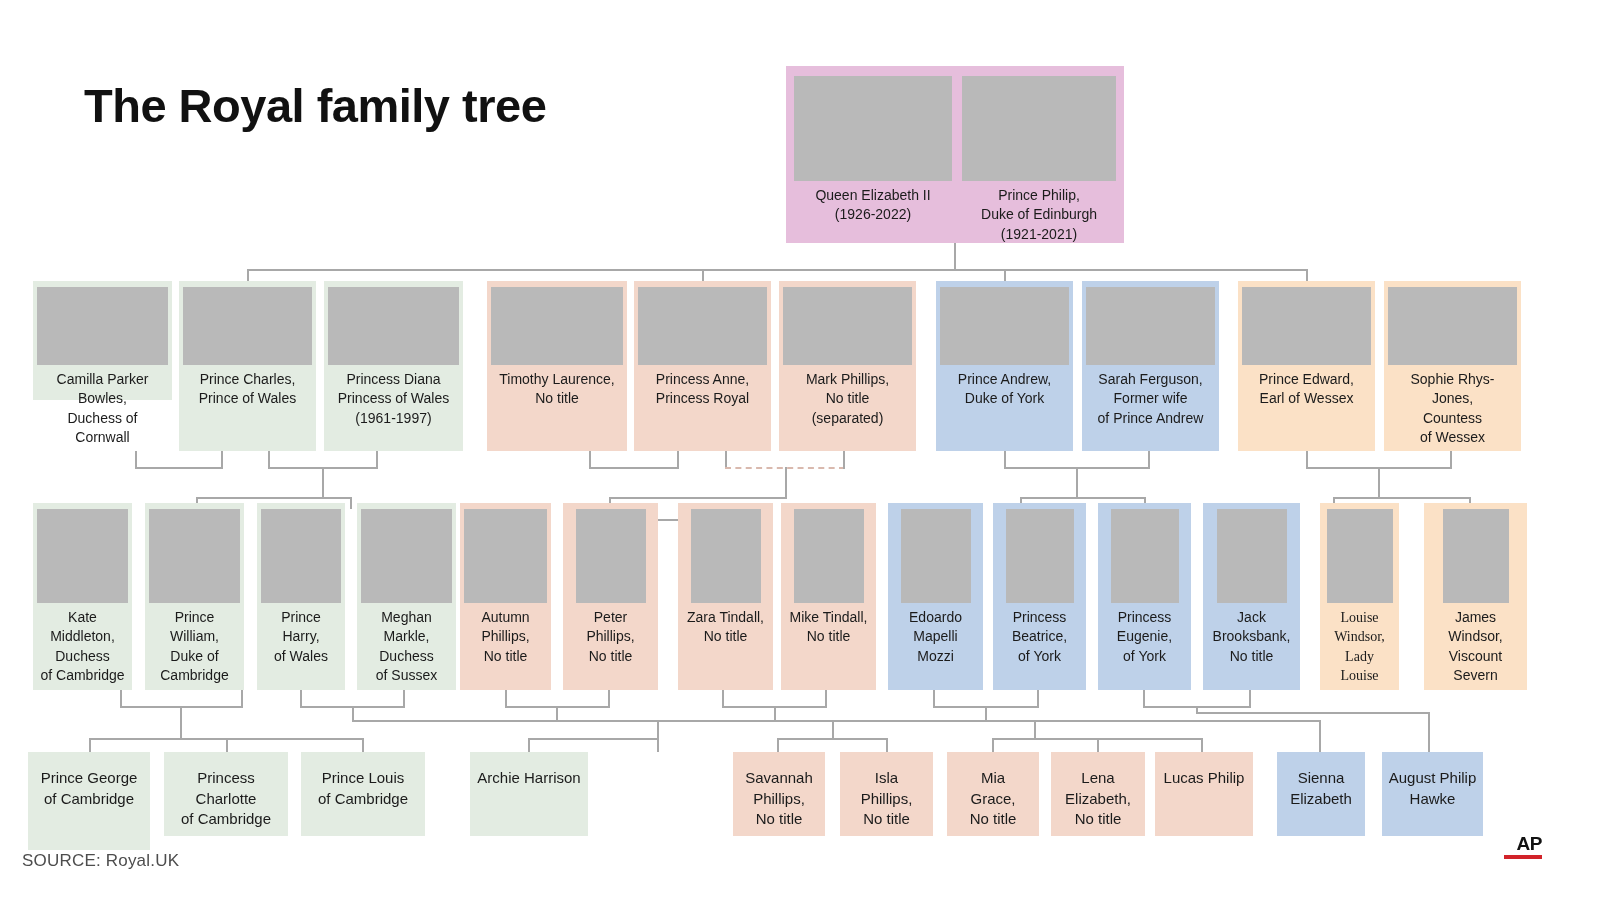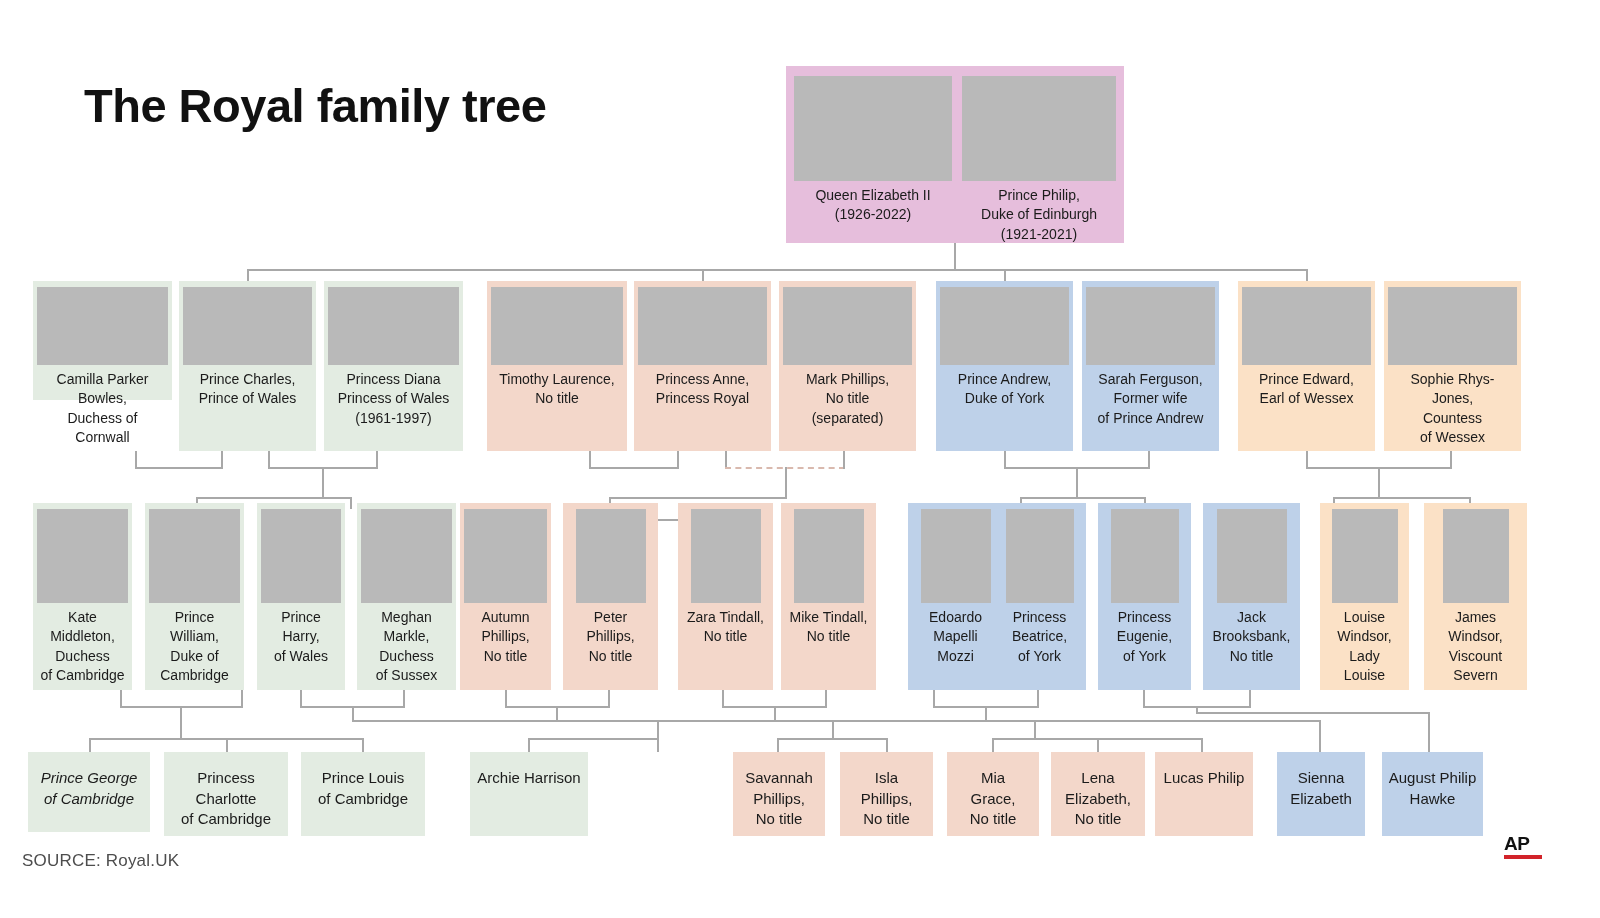--- a/index.html
+++ b/index.html
@@ -15,21 +15,21 @@
     position:absolute;left:84px;top:78px;
     font-size:47px;font-weight:bold;letter-spacing:-0.5px;
     color:#111;white-space:nowrap;
   }
 
   
   .source{
     position:absolute;left:22px;top:851px;
     font-size:17px;color:#4d4d4d;letter-spacing:0.2px;
   }
-  .ap-logo{position:absolute;left:1504px;top:834px;width:38px;text-align:left;}
+  .ap-logo{position:absolute;left:1504px;top:834px;width:38px;text-align:right;}
   .ap-logo .ap-text{font-size:19px;font-weight:bold;color:#111;letter-spacing:-0.5px;line-height:1;}
   .ap-logo .ap-bar{margin-top:2px;height:4px;background:#d2232a;width:100%;}
 
   
   .card{
     position:absolute;box-sizing:border-box;
     display:flex;flex-direction:column;align-items:center;
     padding:6px 4px 4px 4px;
   }
   .card .photo{
@@ -273,21 +273,21 @@
     <div class="cap">Zara Tindall,
 No title</div>
   </div>
 
   <div class="card t-peach" style="left:781px;top:503px;width:95px;height:187px;">
     <div class="photo p-mike" style="height:94px;width:70px;"></div>
     <div class="cap">Mike Tindall,
 No title</div>
   </div>
 
-  <div class="card t-blue" style="left:888px;top:503px;width:95px;height:187px;margin-left:20px;">
+  <div class="card t-blue" style="left:888px;top:503px;width:95px;height:187px;">
     <div class="photo p-edoardo" style="height:94px;width:70px;"></div>
     <div class="cap">Edoardo
 Mapelli
 Mozzi</div>
   </div>
 
   <div class="card t-blue" style="left:993px;top:503px;width:93px;height:187px;">
     <div class="photo p-beatrice" style="height:94px;width:68px;"></div>
     <div class="cap">Princess
 Beatrice,
@@ -301,21 +301,21 @@
 of York</div>
   </div>
 
   <div class="card t-blue" style="left:1203px;top:503px;width:97px;height:187px;">
     <div class="photo p-jack" style="height:94px;width:70px;"></div>
     <div class="cap">Jack
 Brooksbank,
 No title</div>
   </div>
 
-  <div class="card t-cream" style="left:1320px;top:503px;width:89px;height:187px;">
+  <div class="card t-cream" style="left:1320px;top:503px;width:79px;height:187px;font-family:Liberation Serif, serif;">
     <div class="photo p-louise" style="height:94px;width:66px;"></div>
     <div class="cap">Louise
 Windsor,
 Lady
 Louise</div>
   </div>
 
   <div class="card t-cream" style="left:1424px;top:503px;width:103px;height:187px;">
     <div class="photo p-james" style="height:94px;width:66px;"></div>
     <div class="cap">James Windsor,
@@ -370,21 +370,21 @@
   <div class="ln lnh" style="left:985px;top:720px;width:336px;"></div>
   <div class="ln lnv" style="left:1319px;top:720px;height:32px;"></div>
 
   <div class="ln lnv" style="left:1143px;top:690px;height:18px;"></div>
   <div class="ln lnh" style="left:1143px;top:706px;width:108px;"></div>
   <div class="ln lnv" style="left:1249px;top:690px;height:18px;"></div>
   <div class="ln lnv" style="left:1196px;top:706px;height:8px;"></div>
   <div class="ln lnh" style="left:1196px;top:712px;width:234px;"></div>
   <div class="ln lnv" style="left:1428px;top:712px;height:40px;"></div>
 
-  <div class="card nophoto t-green" style="left:28px;top:752px;width:122px;height:80px;font-style:italic;">
+  <div class="card nophoto t-green" style="left:28px;top:752px;width:122px;height:98px;">
     <div class="cap">Prince George
 of Cambridge</div>
   </div>
 
   <div class="card nophoto t-green" style="left:164px;top:752px;width:124px;height:84px;">
     <div class="cap">Princess
 Charlotte
 of Cambridge</div>
   </div>
 

